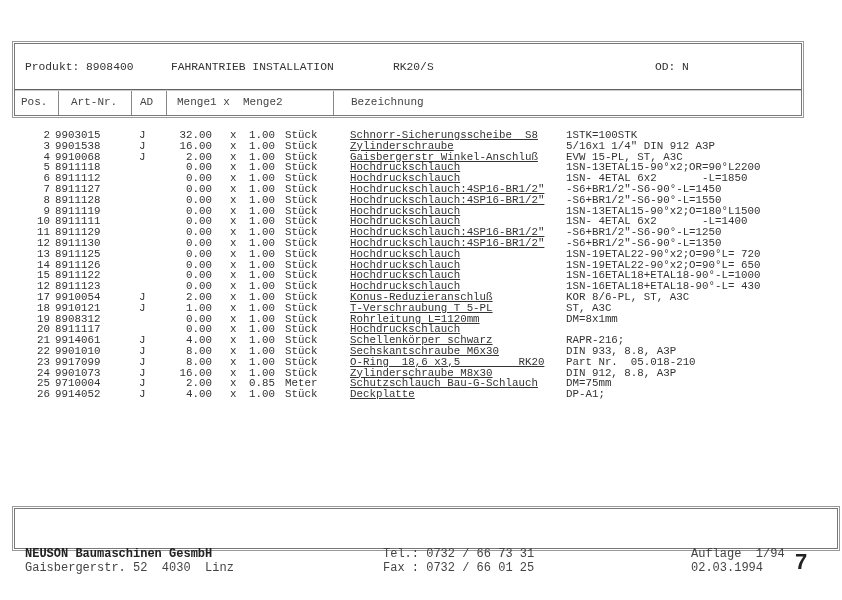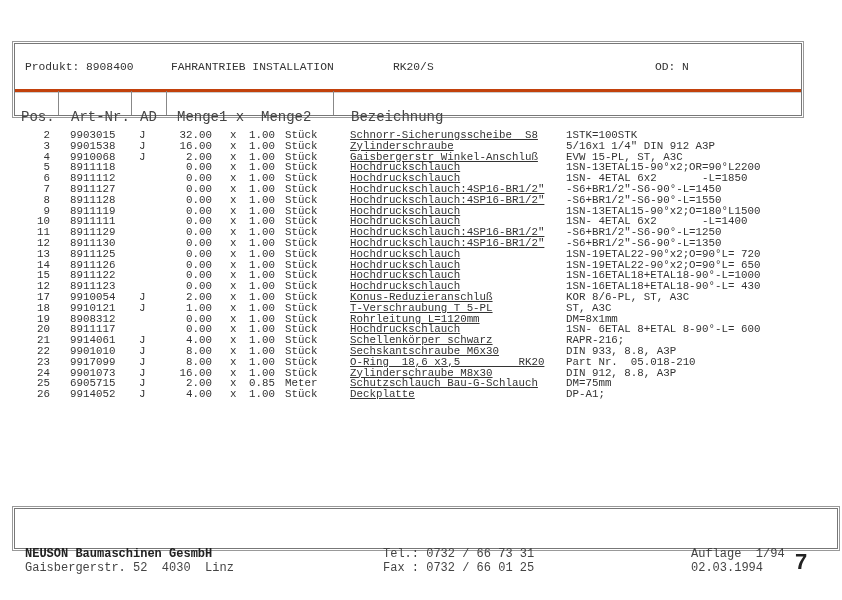--- a/index.html
+++ b/index.html
@@ -5,31 +5,31 @@
   html, body { margin: 0; padding: 0; }
   body {
     width: 842px; height: 600px; background: #ffffff; position: relative; overflow: hidden;
     font-family: "Liberation Mono", "DejaVu Sans Mono", monospace; color: #333;
   }
   .box {
     position: absolute; border: 1px solid #777;
     box-shadow: 0 0 0 1px #fff, 0 0 0 2px #999;
   }
   #header-box { left: 14px; top: 43px; width: 786px; height: 71px; }
-  #title-row { position: absolute; left: 0; top: 0; width: 100%; height: 45px; border-bottom: 3px solid #c2410c; box-shadow: 0 1px 0 #ccc; }
+  #title-row { position: absolute; left: 0; top: 0; width: 100%; height: 45px; border-bottom: 1px solid #c2410c; box-shadow: 0 1px 0 #ccc; }
   .t { position: absolute; top: 17px; font-size: 11.3px; white-space: pre; }
   #colhead-row { position: absolute; left: 0; top: 47px; width: 100%; height: 24px; }
-  .ch { position: absolute; top: 18px; font-size: 14px; white-space: pre; color: #444; }
+  .ch { position: absolute; top: 5px; font-size: 11px; white-space: pre; color: #444; }
   .vdiv { position: absolute; top: 0; height: 24px; width: 1px; background: #888; }
 
   #rows { position: absolute; left: 0; top: 130px; width: 842px; }
   .row { position: relative; height: 10.8px; font-size: 10.8px; line-height: 10.8px; white-space: pre; }
   .row span { position: absolute; top: 0; }
   .c-pos { right: 792px; text-align: right; }
-  .c-art { left: 70px; }
+  .c-art { left: 55px; }
   .c-ad { left: 139px; }
   .c-m1 { right: 630px; text-align: right; }
   .c-x { left: 230px; }
   .c-m2 { left: 249px; }
   .c-unit { left: 285px; }
   .c-bez { left: 350px; text-decoration: underline; }
   .c-extra { left: 566px; }
 
   #footer-box { left: 14px; top: 508px; width: 822px; height: 39px; }
   .f { position: absolute; font-size: 12px; white-space: pre; color: #444; margin-top: 32px; }
@@ -75,26 +75,26 @@
     <div class="row"><span class="c-pos">10</span><span class="c-art">8911111</span><span class="c-ad"></span><span class="c-m1">0.00</span><span class="c-x">x</span><span class="c-m2">1.00</span><span class="c-unit">Stück</span><span class="c-bez">Hochdruckschlauch</span><span class="c-extra">1SN- 4ETAL 6x2       -L=1400</span></div>
     <div class="row"><span class="c-pos">11</span><span class="c-art">8911129</span><span class="c-ad"></span><span class="c-m1">0.00</span><span class="c-x">x</span><span class="c-m2">1.00</span><span class="c-unit">Stück</span><span class="c-bez">Hochdruckschlauch:4SP16-BR1/2"</span><span class="c-extra">-S6+BR1/2"-S6-90°-L=1250</span></div>
     <div class="row"><span class="c-pos">12</span><span class="c-art">8911130</span><span class="c-ad"></span><span class="c-m1">0.00</span><span class="c-x">x</span><span class="c-m2">1.00</span><span class="c-unit">Stück</span><span class="c-bez">Hochdruckschlauch:4SP16-BR1/2"</span><span class="c-extra">-S6+BR1/2"-S6-90°-L=1350</span></div>
     <div class="row"><span class="c-pos">13</span><span class="c-art">8911125</span><span class="c-ad"></span><span class="c-m1">0.00</span><span class="c-x">x</span><span class="c-m2">1.00</span><span class="c-unit">Stück</span><span class="c-bez">Hochdruckschlauch</span><span class="c-extra">1SN-19ETAL22-90°x2;O=90°L= 720</span></div>
     <div class="row"><span class="c-pos">14</span><span class="c-art">8911126</span><span class="c-ad"></span><span class="c-m1">0.00</span><span class="c-x">x</span><span class="c-m2">1.00</span><span class="c-unit">Stück</span><span class="c-bez">Hochdruckschlauch</span><span class="c-extra">1SN-19ETAL22-90°x2;O=90°L= 650</span></div>
     <div class="row"><span class="c-pos">15</span><span class="c-art">8911122</span><span class="c-ad"></span><span class="c-m1">0.00</span><span class="c-x">x</span><span class="c-m2">1.00</span><span class="c-unit">Stück</span><span class="c-bez">Hochdruckschlauch</span><span class="c-extra">1SN-16ETAL18+ETAL18-90°-L=1000</span></div>
     <div class="row"><span class="c-pos">12</span><span class="c-art">8911123</span><span class="c-ad"></span><span class="c-m1">0.00</span><span class="c-x">x</span><span class="c-m2">1.00</span><span class="c-unit">Stück</span><span class="c-bez">Hochdruckschlauch</span><span class="c-extra">1SN-16ETAL18+ETAL18-90°-L= 430</span></div>
     <div class="row"><span class="c-pos">17</span><span class="c-art">9910054</span><span class="c-ad">J</span><span class="c-m1">2.00</span><span class="c-x">x</span><span class="c-m2">1.00</span><span class="c-unit">Stück</span><span class="c-bez">Konus-Reduzieranschluß</span><span class="c-extra">KOR 8/6-PL, ST, A3C</span></div>
     <div class="row"><span class="c-pos">18</span><span class="c-art">9910121</span><span class="c-ad">J</span><span class="c-m1">1.00</span><span class="c-x">x</span><span class="c-m2">1.00</span><span class="c-unit">Stück</span><span class="c-bez">T-Verschraubung T 5-PL</span><span class="c-extra">ST, A3C</span></div>
     <div class="row"><span class="c-pos">19</span><span class="c-art">8908312</span><span class="c-ad"></span><span class="c-m1">0.00</span><span class="c-x">x</span><span class="c-m2">1.00</span><span class="c-unit">Stück</span><span class="c-bez">Rohrleitung L=1120mm</span><span class="c-extra">DM=8x1mm</span></div>
-    <div class="row"><span class="c-pos">20</span><span class="c-art">8911117</span><span class="c-ad"></span><span class="c-m1">0.00</span><span class="c-x">x</span><span class="c-m2">1.00</span><span class="c-unit">Stück</span><span class="c-bez">Hochdruckschlauch</span><span class="c-extra">1SN- 6ETAL 8+ETAL 8-90°-L= 600</span></div>
+    <div class="row"><span class="c-pos">20</span><span class="c-art">8911117</span><span class="c-ad"></span><span class="c-m1">0.00</span><span class="c-x">x</span><span class="c-m2">1.00</span><span class="c-unit">Stück</span><span class="c-bez">Hochdruckschlauch</span></div>
     <div class="row"><span class="c-pos">21</span><span class="c-art">9914061</span><span class="c-ad">J</span><span class="c-m1">4.00</span><span class="c-x">x</span><span class="c-m2">1.00</span><span class="c-unit">Stück</span><span class="c-bez">Schellenkörper schwarz</span><span class="c-extra">RAPR-216;</span></div>
     <div class="row"><span class="c-pos">22</span><span class="c-art">9901010</span><span class="c-ad">J</span><span class="c-m1">8.00</span><span class="c-x">x</span><span class="c-m2">1.00</span><span class="c-unit">Stück</span><span class="c-bez">Sechskantschraube M6x30</span><span class="c-extra">DIN 933, 8.8, A3P</span></div>
     <div class="row"><span class="c-pos">23</span><span class="c-art">9917099</span><span class="c-ad">J</span><span class="c-m1">8.00</span><span class="c-x">x</span><span class="c-m2">1.00</span><span class="c-unit">Stück</span><span class="c-bez">O-Ring  18,6 x3,5         RK20</span><span class="c-extra">Part Nr.  05.018-210</span></div>
     <div class="row"><span class="c-pos">24</span><span class="c-art">9901073</span><span class="c-ad">J</span><span class="c-m1">16.00</span><span class="c-x">x</span><span class="c-m2">1.00</span><span class="c-unit">Stück</span><span class="c-bez">Zylinderschraube M8x30</span><span class="c-extra">DIN 912, 8.8, A3P</span></div>
-    <div class="row"><span class="c-pos">25</span><span class="c-art">6905715</span><span class="c-ad">J</span><span class="c-m1">2.00</span><span class="c-x">x</span><span class="c-m2">0.85</span><span class="c-unit">Meter</span><span class="c-bez">Schutzschlauch Bau-G-Schlauch</span><span class="c-extra">DM=75mm</span></div>
+    <div class="row"><span class="c-pos">25</span><span class="c-art">9710004</span><span class="c-ad">J</span><span class="c-m1">2.00</span><span class="c-x">x</span><span class="c-m2">0.85</span><span class="c-unit">Meter</span><span class="c-bez">Schutzschlauch Bau-G-Schlauch</span><span class="c-extra">DM=75mm</span></div>
     <div class="row"><span class="c-pos">26</span><span class="c-art">9914052</span><span class="c-ad">J</span><span class="c-m1">4.00</span><span class="c-x">x</span><span class="c-m2">1.00</span><span class="c-unit">Stück</span><span class="c-bez">Deckplatte</span><span class="c-extra">DP-A1;</span></div>
   </div>
 
 <div id="footer-box" class="box">
   <span class="f bold" style="left:10px; top:6px">NEUSON Baumaschinen GesmbH</span>
   <span class="f" style="left:10px; top:20px">Gaisbergerstr. 52  4030  Linz</span>
   <span class="f" style="left:368px; top:6px">Tel.: 0732 / 66 73 31</span>
   <span class="f" style="left:368px; top:20px">Fax : 0732 / 66 01 25</span>
   <span class="f" style="left:676px; top:6px">Auflage  1/94</span>
   <span class="f" style="left:676px; top:20px">02.03.1994</span>

